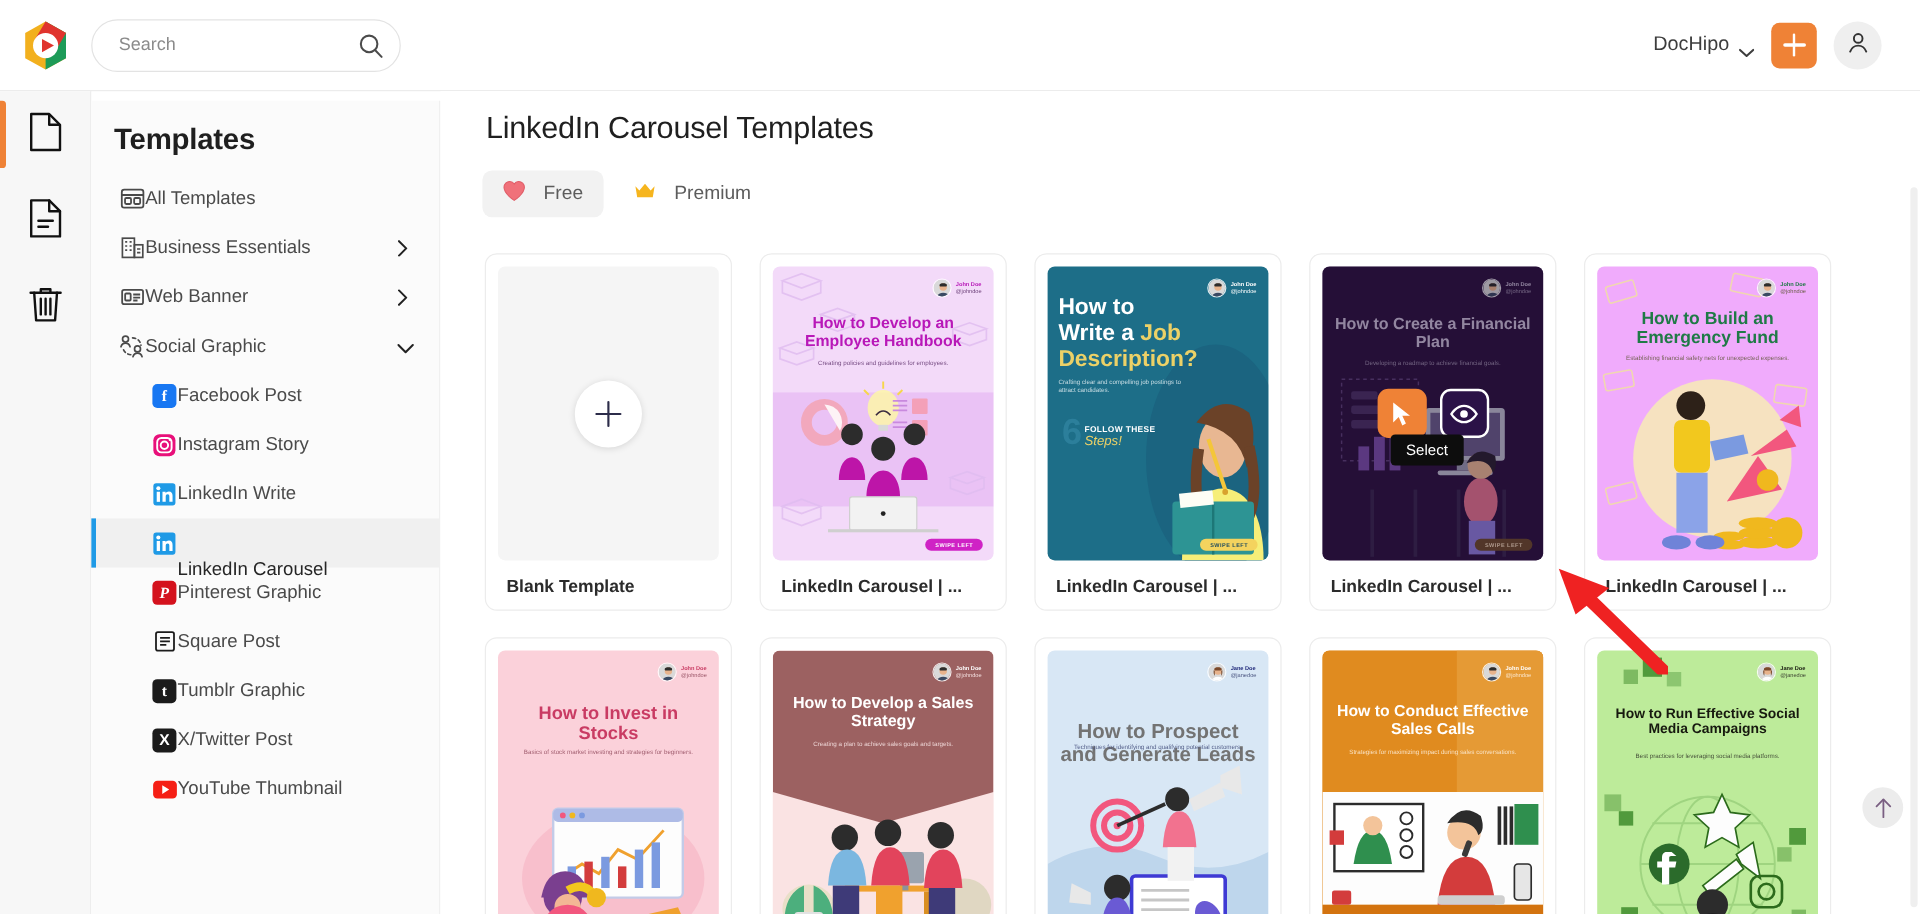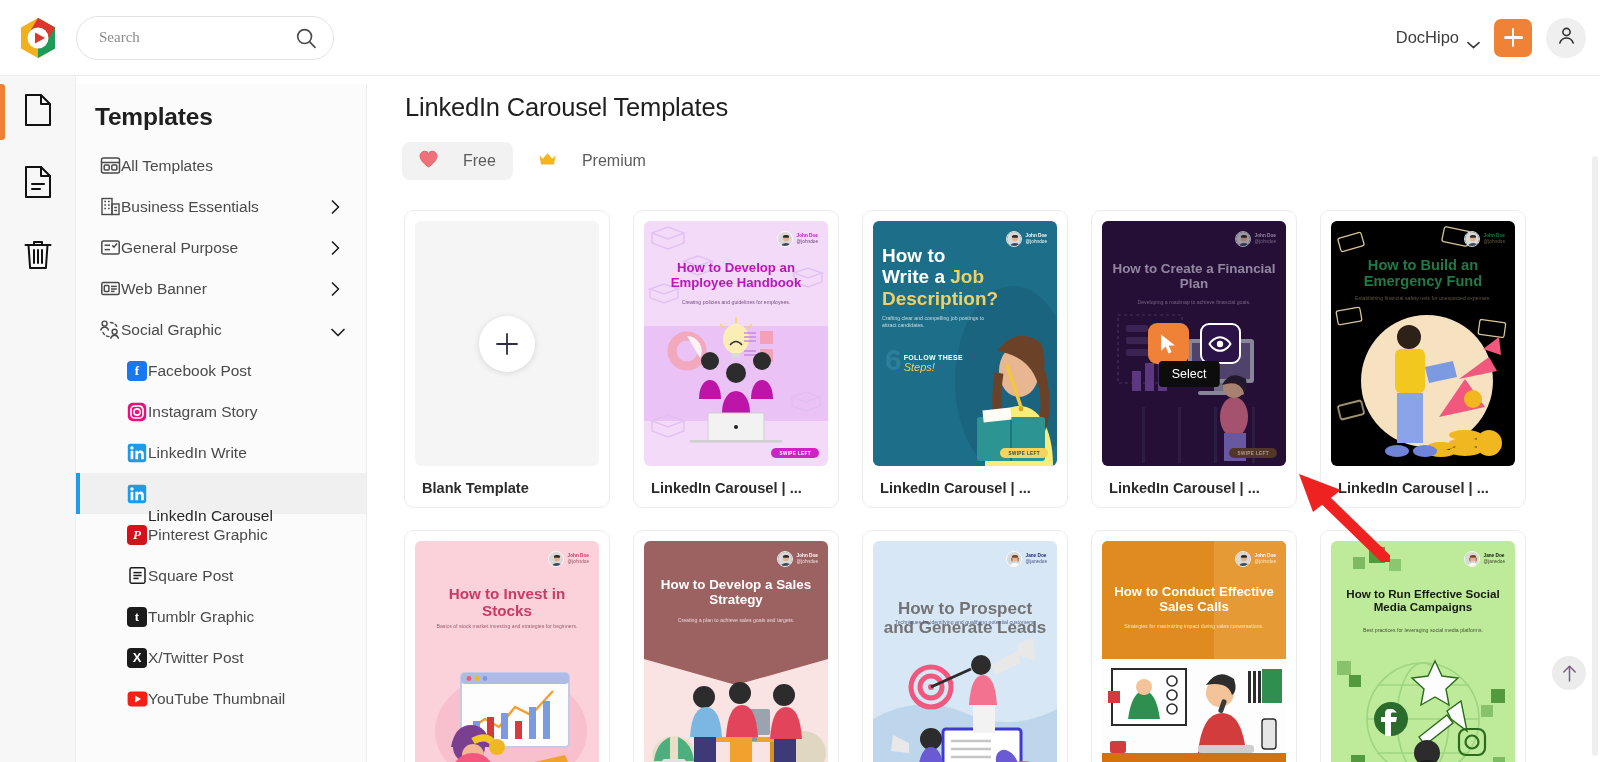--- a/index.html
+++ b/index.html
@@ -21,29 +21,29 @@
   .logo { width: 40px; height: 42px; position: relative; }
 
   .search-box {
     position: relative; width: 258px; height: 44px;
     border: 1px solid #e3e3e3; border-radius: 24px;
     display: flex; align-items: center; padding: 0 16px 0 22px;
     background: #fff;
   }
   .search-box input {
     border: none; outline: none; flex: 1;
-    font-family: Liberation Serif, serif;
+    font-family: Liberation Sans, sans-serif;
     font-size: 15px; color: #4c4c4c; background: transparent;
   }
   .search-box input::placeholder { color: #8b8b8b; }
   .search-icon { width: 22px; height: 22px; flex: 0 0 auto; }
 
   .topbar-right {
     margin-left: auto; display: flex; align-items: center;
-    gap: 14px; padding-right: 14px;
+    gap: 14px; padding-right: 32px;
   }
   .workspace {
     display: flex; align-items: center; gap: 8px;
     font-size: 16.5px; color: #3d3d3d; cursor: pointer;
   }
   .chev-down { width: 13px; height: 8px; }
   .plus-btn {
     width: 38px; height: 38px; border-radius: 7px; background: #ef8236;
     display: flex; align-items: center; justify-content: center;
     cursor: pointer;
@@ -101,21 +101,21 @@
   .main {
     position: absolute; top: 76px; left: 367px; width: 1233px; height: 686px;
     background: #ffffff; overflow: hidden;
   }
   .page-title {
     font-size: 25.5px; font-weight: normal; color: #1f1f1f;
     padding: 17px 0 0 38px; letter-spacing: -0.2px;
   }
   .filters { display: flex; align-items: center; gap: 8px; padding: 20px 0 0 35px; }
   .filter {
-    display: flex; align-items: center; gap: 25px;
+    display: flex; align-items: center; gap: 15px;
     padding: 8px 17px; border-radius: 8px; cursor: pointer;
     font-size: 16px; color: #5c5c5c;
   }
   .filter.active { background: #f2f2f2; }
 
   .grid {
     display: grid; grid-template-columns: repeat(5, 206px);
     gap: 22px 23px; padding: 30px 0 0 37px;
   }
   .card {
@@ -302,34 +302,20 @@
               <line x1="8" y1="5.5" x2="9.7" y2="5.5"></line>
         <line x1="4.3" y1="9" x2="6" y2="9"></line>
               <line x1="8" y1="9" x2="9.7" y2="9"></line>
         <line x1="4.3" y1="12.5" x2="6" y2="12.5"></line>
               <line x1="8" y1="12.5" x2="9.7" y2="12.5"></line>
         <line x1="14.2" y1="11.5" x2="17" y2="11.5"></line>
               <line x1="14.2" y1="14.5" x2="17" y2="14.5"></line>
             </svg>
           </span>
           <span class="nav-label">Business Essentials</span>
-          <span class="nav-arrow"><svg width="9" height="14" viewBox="0 0 9 14" fill="none" stroke="#222" stroke-width="1.7" stroke-linecap="round" stroke-linejoin="round">
-              <polyline points="1.5,1 7.5,7 1.5,13"></polyline>
-            </svg></span>
-        </div>
-        <div class="nav-item">
-          <span class="nav-ico">
-            <svg width="21" height="21" viewBox="0 0 21 21" fill="none" stroke="#4a4a4a" stroke-width="1.5">
-        <rect x="1.8" y="4" width="17.4" height="13" rx="1.6"></rect>
-        <line x1="4.6" y1="8.2" x2="10" y2="8.2"></line>
-              <line x1="4.6" y1="12.6" x2="10" y2="12.6"></line>
-        <polyline points="12.2,8.4 14,10.2 17,6.6"></polyline>
-            </svg>
-          </span>
-          <span class="nav-label">General Purpose</span>
           <span class="nav-arrow"><svg width="9" height="14" viewBox="0 0 9 14" fill="none" stroke="#222" stroke-width="1.7" stroke-linecap="round" stroke-linejoin="round">
               <polyline points="1.5,1 7.5,7 1.5,13"></polyline>
             </svg></span>
         </div>
         <div class="nav-item">
           <span class="nav-ico">
             <svg width="21" height="21" viewBox="0 0 21 21" fill="none" stroke="#4a4a4a" stroke-width="1.5">
         <rect x="1.8" y="4.5" width="17.4" height="12" rx="1.6"></rect>
         <rect x="4.3" y="7.6" width="4.6" height="5.8" rx="0.8"></rect>
         <line x1="11" y1="8.4" x2="16.8" y2="8.4"></line>
@@ -637,21 +623,21 @@
           <path d="M1.5 9S5.5 2.2 12 2.2 22.5 9 22.5 9 18.5 15.8 12 15.8 1.5 9 1.5 9z"></path>
           <circle cx="12" cy="9" r="3.2" fill="#fff" stroke="none"></circle>
                 </svg>
       </div>
       <div class="tooltip">Select</div>
     </div>
     </div>
     <div class="card-label">LinkedIn Carousel | ...</div>
   </div>
         <div class="card">
-    <div class="thumb" style="background:#000000">
+    <div class="thumb" style="background:#f0abfc">
       <svg viewBox="0 0 184 245" width="184" height="245" style="position:absolute;inset:0">
         <g stroke="#f0dca8" stroke-width="1.3" fill="none" opacity=".9">
           <rect x="8" y="14" width="24" height="14" rx="2" transform="rotate(-16 20 21)"></rect>
           <rect x="112" y="8" width="26" height="15" rx="2" transform="rotate(12 125 15)"></rect>
           <rect x="6" y="88" width="24" height="14" rx="2" transform="rotate(-10 18 95)"></rect>
           <rect x="8" y="182" width="24" height="14" rx="2" transform="rotate(-14 20 189)"></rect>
           <rect x="148" y="100" width="26" height="15" rx="2" transform="rotate(8 161 107)"></rect>
         </g>
         <ellipse cx="96" cy="160" rx="66" ry="66" fill="#f6e2c0"></ellipse>
         <path d="M108 196 l26-38 20 28z" fill="#f2577e"></path>

